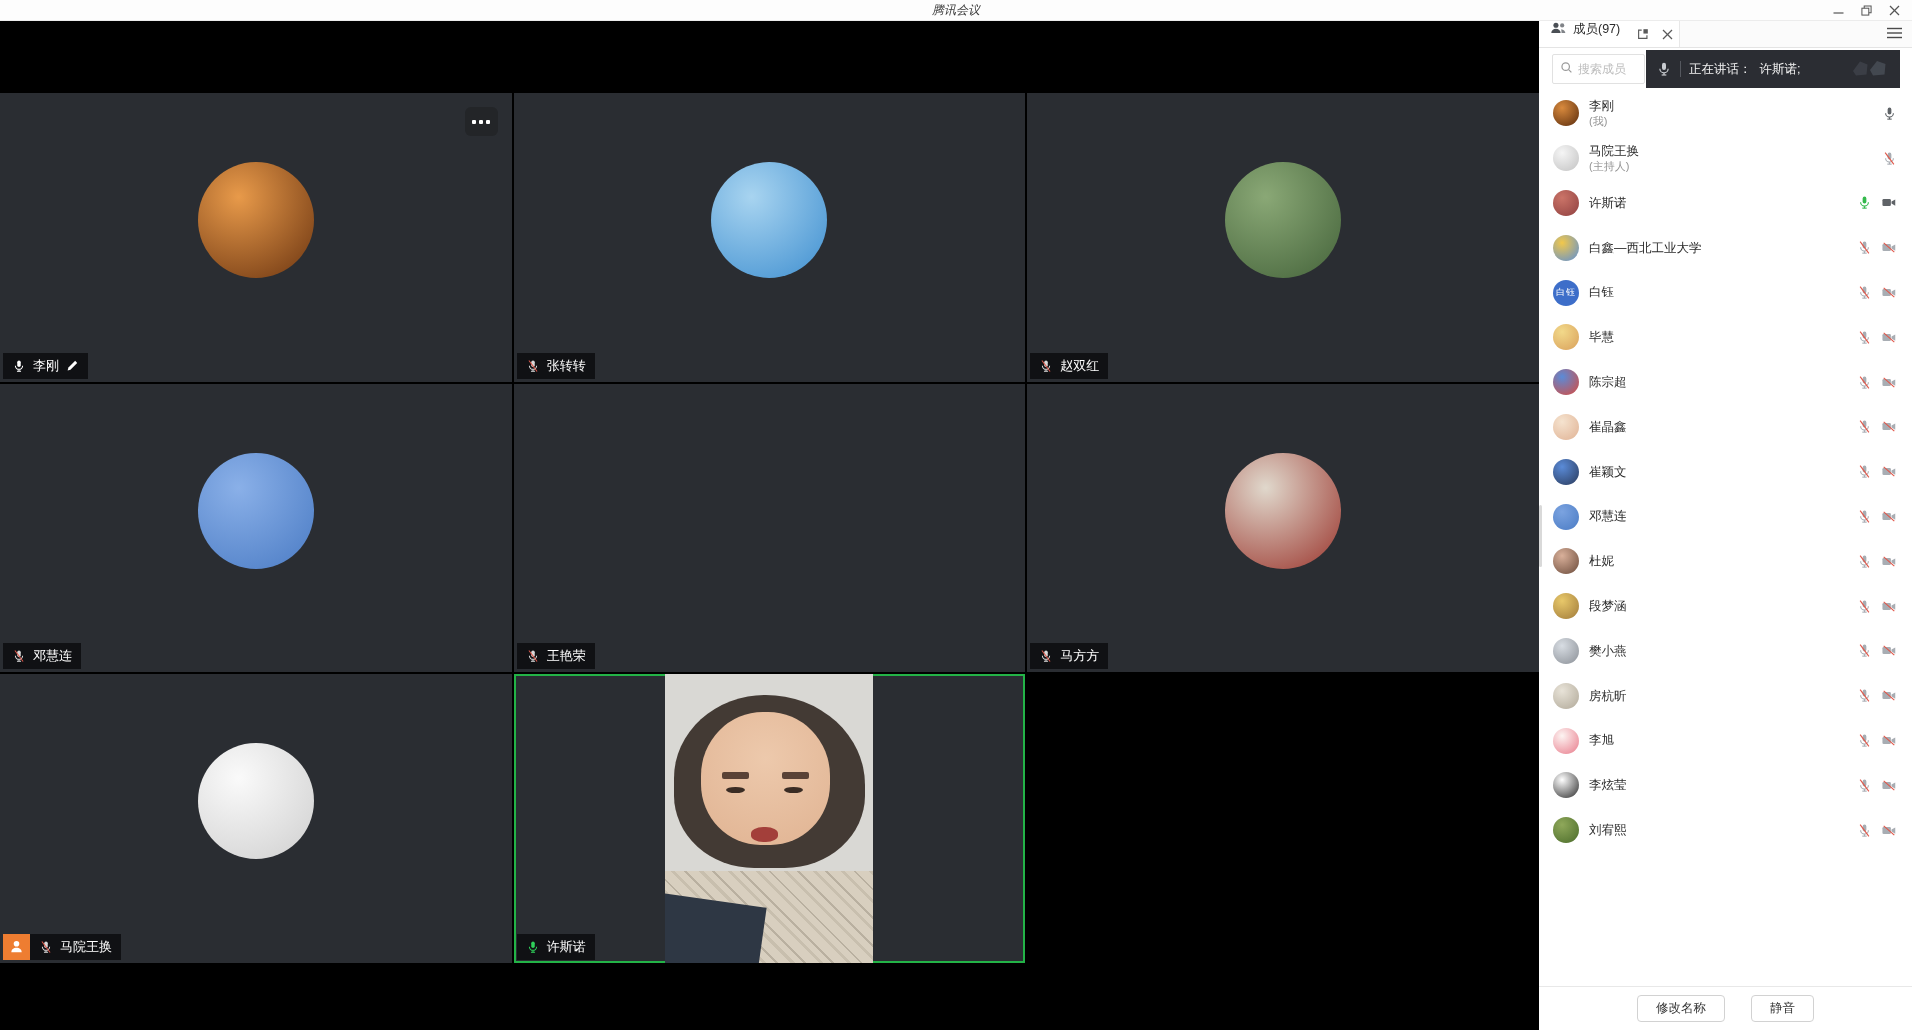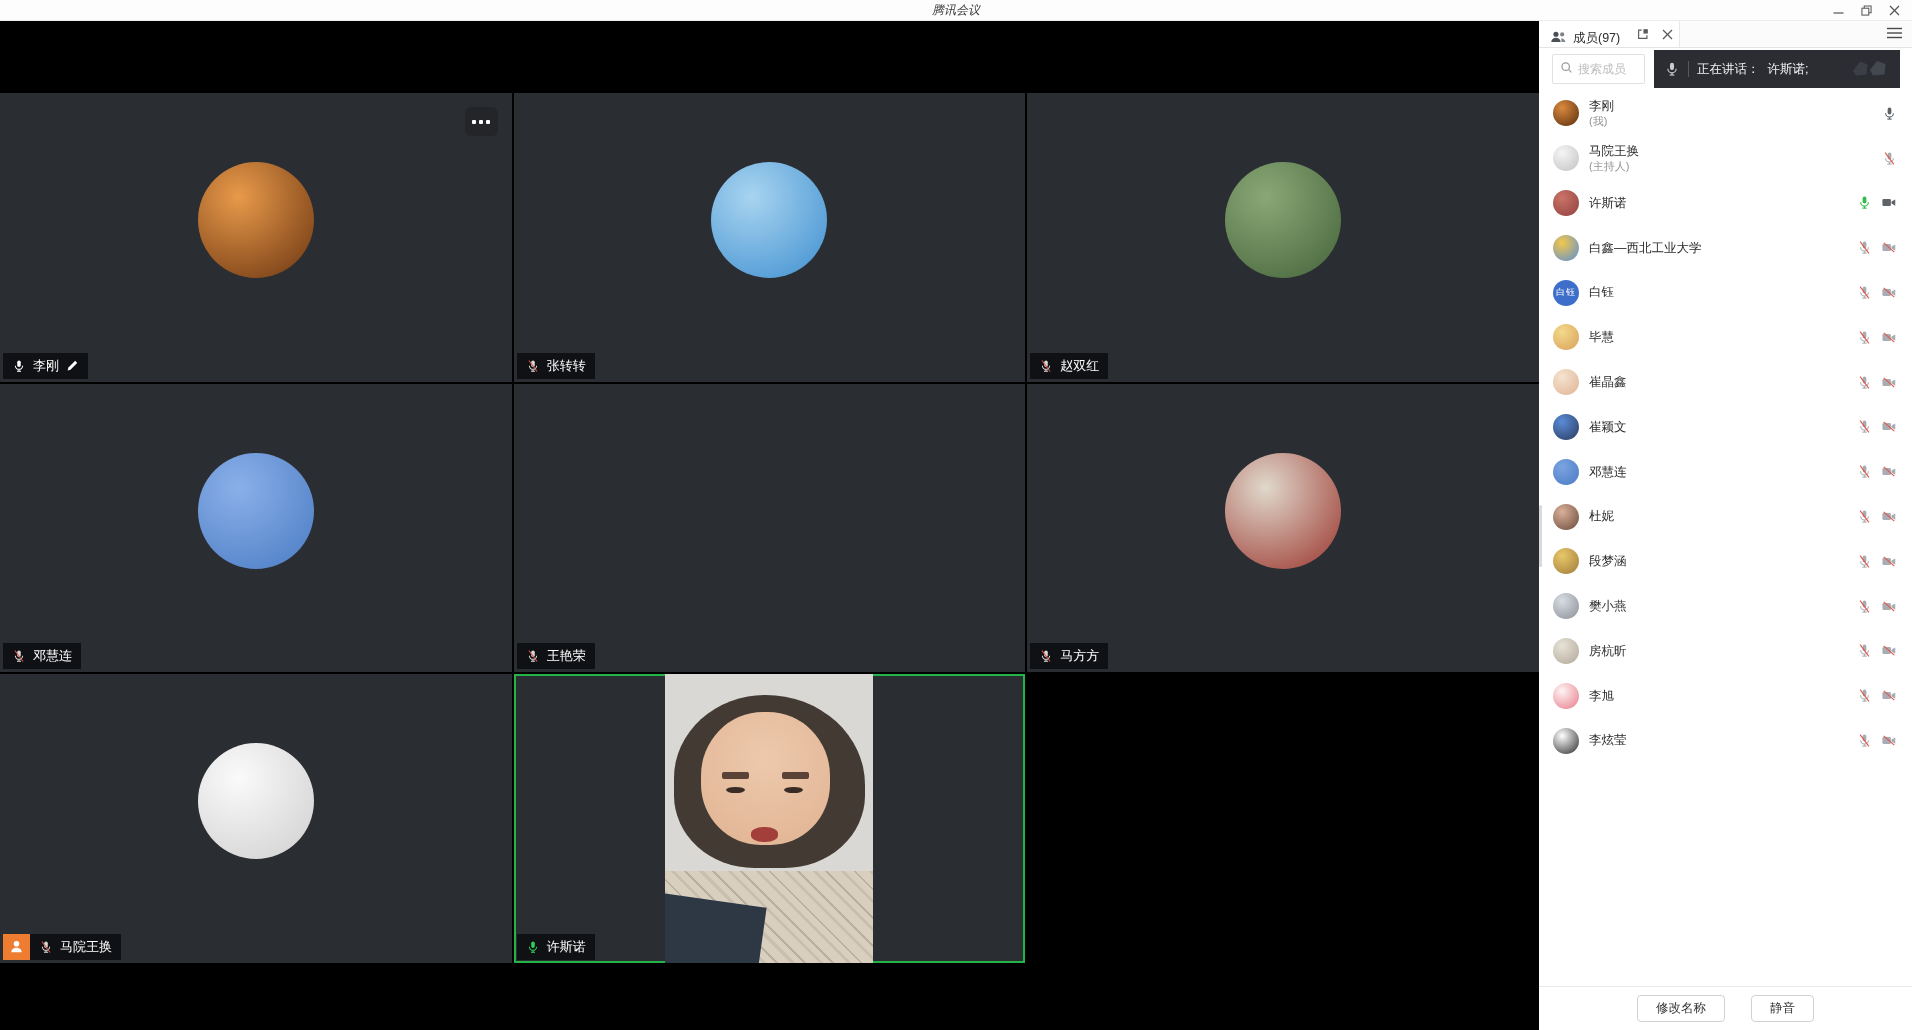--- a/index.html
+++ b/index.html
@@ -45,29 +45,29 @@
   .v-eye1{left:29%;} .v-eye2{left:57%;}
   .v-mouth{position:absolute;top:53%;left:41%;width:13%;height:5%;background:#a33f3a;border-radius:45%;}
   .v-scarf{position:absolute;bottom:0;left:0;right:0;height:32%;
            background:repeating-linear-gradient(45deg,#d8cfbf 0 9px,#c8bfae 9px 12px,#d8cfbf 12px 18px,#b9b0a0 18px 20px);}
   .v-jacket{position:absolute;bottom:-4%;left:-12%;width:58%;height:26%;background:#2e3744;transform:rotate(8deg);}
 
   
   .panel{position:absolute;right:0;top:21px;width:373px;height:1009px;background:#fff;
          display:flex;flex-direction:column;z-index:20;}
   .panel-header{height:27px;display:flex;align-items:stretch;border-bottom:1px solid #e4e4e4;flex:none;}
-  .tab{display:flex;align-items:flex-end;gap:6px;padding:0 11px;font-size:12.5px;color:#2a2a2a;}
+  .tab{display:flex;align-items:flex-start;gap:6px;padding:0 11px;font-size:12.5px;color:#2a2a2a;}
   .hdr-ic{display:flex;align-items:center;justify-content:center;width:24px;}
   .header-rest{flex:1;border-left:1px solid #e8e8e8;background:#fbfbfb;
                display:flex;align-items:center;justify-content:flex-end;padding-right:10px;}
   .search-row{height:42px;display:flex;align-items:center;padding:5px 12px 5px 13px;flex:none;position:relative;}
   .search-box{width:93px;height:30px;border:1px solid #e1e1e1;border-radius:2px;background:#fff;
               display:flex;align-items:center;gap:5px;padding:0 7px;flex:none;}
   .search-box .placeholder{font-size:12px;color:#bdbdbd;white-space:nowrap;overflow:hidden;}
-  .speaking-banner{flex:1;height:38px;margin-left:9px;background:#2b2d33;display:flex;align-items:center;
+  .speaking-banner{flex:1;height:38px;margin-left:1px;background:#2b2d33;display:flex;align-items:center;
                    gap:8px;padding:0 10px;color:#f2f2f2;font-size:12.5px;}
   .sb-div{width:1px;height:16px;background:#55585f;}
   .sb-hands{margin-left:auto;opacity:.85;}
   .member-list{flex:1;overflow:hidden;position:relative;padding-top:1px;}
   .member-row{height:44.8px;display:flex;align-items:center;gap:10px;padding:0 15px 0 14px;}
   .m-avatar{width:26px;height:26px;border-radius:50%;flex:none;}
   .m-avatar.textav{display:flex;align-items:center;justify-content:center;color:#fff;font-size:9px;letter-spacing:1px;}
   .m-text{display:flex;flex-direction:column;justify-content:center;line-height:1.3;}
   .m-name{font-size:12.5px;color:#2b2b2b;}
   .m-sub{font-size:11px;color:#939393;}
@@ -470,20 +470,44 @@
             <span>
               <svg width="16" height="15" viewBox="0 0 25 24" style="display:block">
     <rect x="2" y="6.5" width="13.5" height="11" rx="2" fill="#a8adb3"></rect>
     <path d="M16.5 10.5 L22.5 7 v10 l-6-3.5z" fill="#a8adb3"></path>
     <line x1="4" y1="4.5" x2="21" y2="19.5" stroke="#e0574a" stroke-width="1.8"></line>
   </svg>
             </span>
           </span>
         </div>
         <div class="member-row">
+          <span class="m-avatar" style="background:radial-gradient(circle at 35% 30%, #5a8bd8, #d94a3d);"></span>
+          <span class="m-text">
+            <span class="m-name">陈宗超</span>
+          </span>
+          <span class="m-icons">
+            <span>
+              <svg width="15" height="15" viewBox="0 0 24 24" style="display:block">
+    <rect x="9" y="2.5" width="6" height="11" rx="3" fill="#a8adb3"></rect>
+    <path d="M5.8 11.5a6.2 6.2 0 0 0 12.4 0" fill="none" stroke="#a8adb3" stroke-width="1.8"></path>
+    <line x1="12" y1="18" x2="12" y2="21" stroke="#a8adb3" stroke-width="1.8"></line>
+    <line x1="8.5" y1="21" x2="15.5" y2="21" stroke="#a8adb3" stroke-width="1.8"></line>
+    <line x1="5" y1="2.5" x2="19" y2="21.5" stroke="#e0574a" stroke-width="1.8"></line>
+  </svg>
+            </span>
+            <span>
+              <svg width="16" height="15" viewBox="0 0 25 24" style="display:block">
+    <rect x="2" y="6.5" width="13.5" height="11" rx="2" fill="#a8adb3"></rect>
+    <path d="M16.5 10.5 L22.5 7 v10 l-6-3.5z" fill="#a8adb3"></path>
+    <line x1="4" y1="4.5" x2="21" y2="19.5" stroke="#e0574a" stroke-width="1.8"></line>
+  </svg>
+            </span>
+          </span>
+        </div>
+        <div class="member-row">
           <span class="m-avatar" style="background:radial-gradient(circle at 35% 30%, #f5e3cf, #e0b294);"></span>
           <span class="m-text">
             <span class="m-name">崔晶鑫</span>
           </span>
           <span class="m-icons">
             <span>
               <svg width="15" height="15" viewBox="0 0 24 24" style="display:block">
     <rect x="9" y="2.5" width="6" height="11" rx="3" fill="#a8adb3"></rect>
     <path d="M5.8 11.5a6.2 6.2 0 0 0 12.4 0" fill="none" stroke="#a8adb3" stroke-width="1.8"></path>
     <line x1="12" y1="18" x2="12" y2="21" stroke="#a8adb3" stroke-width="1.8"></line>
@@ -665,20 +689,44 @@
     <path d="M16.5 10.5 L22.5 7 v10 l-6-3.5z" fill="#a8adb3"></path>
     <line x1="4" y1="4.5" x2="21" y2="19.5" stroke="#e0574a" stroke-width="1.8"></line>
   </svg>
             </span>
           </span>
         </div>
         <div class="member-row">
           <span class="m-avatar" style="background:radial-gradient(circle at 35% 30%, #ffffff, #2a2a2a);"></span>
           <span class="m-text">
             <span class="m-name">李炫莹</span>
+          </span>
+          <span class="m-icons">
+            <span>
+              <svg width="15" height="15" viewBox="0 0 24 24" style="display:block">
+    <rect x="9" y="2.5" width="6" height="11" rx="3" fill="#a8adb3"></rect>
+    <path d="M5.8 11.5a6.2 6.2 0 0 0 12.4 0" fill="none" stroke="#a8adb3" stroke-width="1.8"></path>
+    <line x1="12" y1="18" x2="12" y2="21" stroke="#a8adb3" stroke-width="1.8"></line>
+    <line x1="8.5" y1="21" x2="15.5" y2="21" stroke="#a8adb3" stroke-width="1.8"></line>
+    <line x1="5" y1="2.5" x2="19" y2="21.5" stroke="#e0574a" stroke-width="1.8"></line>
+  </svg>
+            </span>
+            <span>
+              <svg width="16" height="15" viewBox="0 0 25 24" style="display:block">
+    <rect x="2" y="6.5" width="13.5" height="11" rx="2" fill="#a8adb3"></rect>
+    <path d="M16.5 10.5 L22.5 7 v10 l-6-3.5z" fill="#a8adb3"></path>
+    <line x1="4" y1="4.5" x2="21" y2="19.5" stroke="#e0574a" stroke-width="1.8"></line>
+  </svg>
+            </span>
+          </span>
+        </div>
+        <div class="member-row">
+          <span class="m-avatar" style="background:radial-gradient(circle at 35% 30%, #8fa85a, #4a6b2a);"></span>
+          <span class="m-text">
+            <span class="m-name">刘宥熙</span>
           </span>
           <span class="m-icons">
             <span>
               <svg width="15" height="15" viewBox="0 0 24 24" style="display:block">
     <rect x="9" y="2.5" width="6" height="11" rx="3" fill="#a8adb3"></rect>
     <path d="M5.8 11.5a6.2 6.2 0 0 0 12.4 0" fill="none" stroke="#a8adb3" stroke-width="1.8"></path>
     <line x1="12" y1="18" x2="12" y2="21" stroke="#a8adb3" stroke-width="1.8"></line>
     <line x1="8.5" y1="21" x2="15.5" y2="21" stroke="#a8adb3" stroke-width="1.8"></line>
     <line x1="5" y1="2.5" x2="19" y2="21.5" stroke="#e0574a" stroke-width="1.8"></line>
   </svg>

